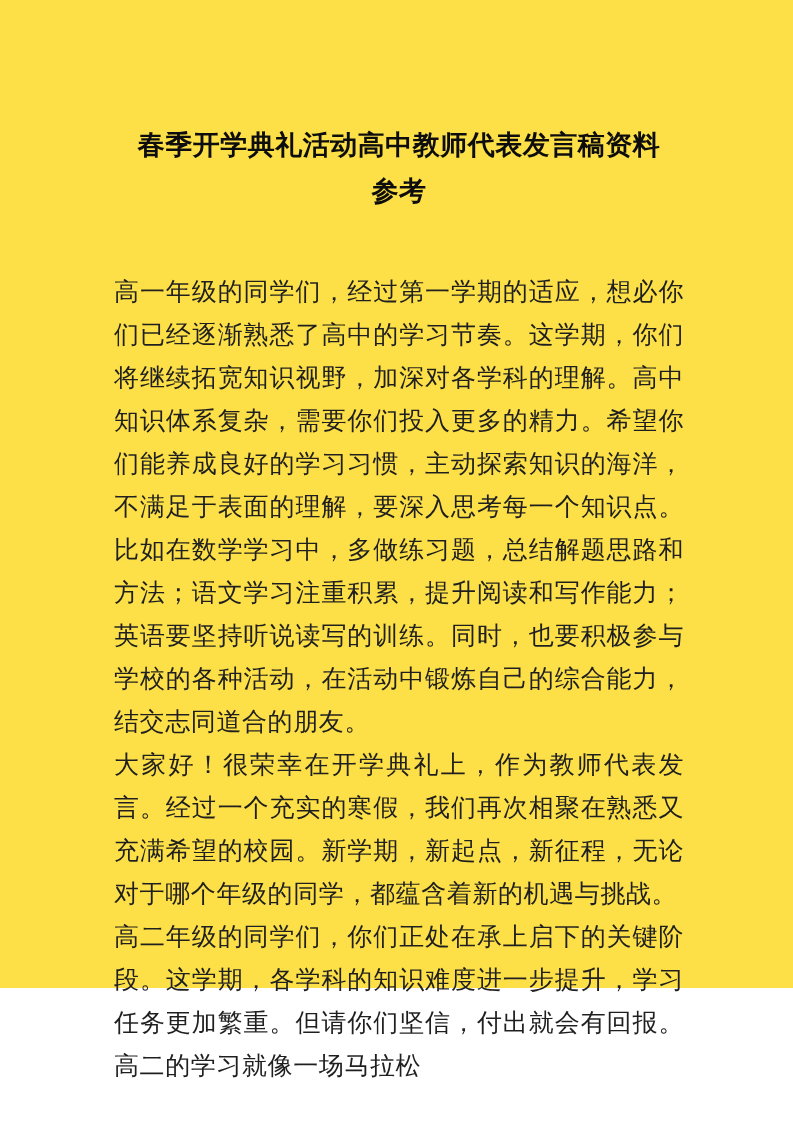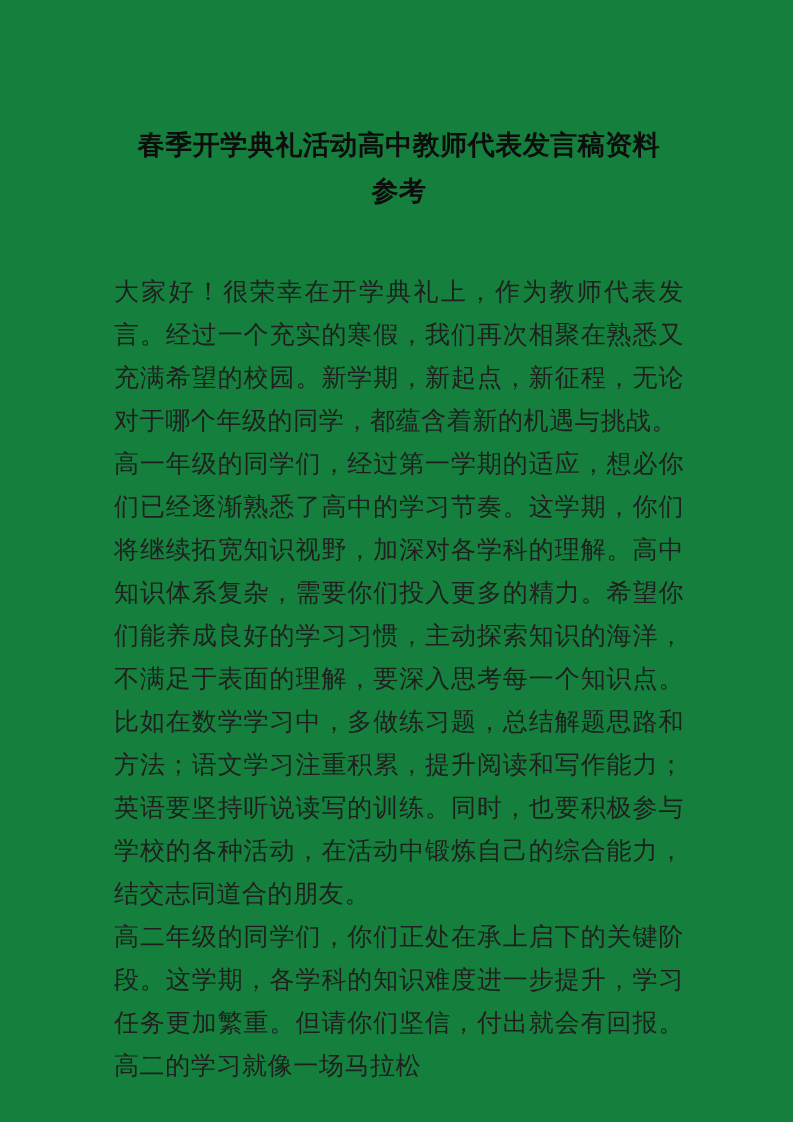--- a/index.html
+++ b/index.html
@@ -12,22 +12,22 @@
     height: 1122px;
     overflow: hidden;
     font-family: "Liberation Serif", "DejaVu Serif", serif;
     color: #1a1a1a;
     -webkit-font-smoothing: antialiased;
   }
 
   .page {
     position: relative;
     width: 793px;
-    height: 1122px;
-    background: #15803d;
+    height: 988px;
+    background: #fde047;
     box-sizing: border-box;
   }
 
   .content {
     position: absolute;
     left: 114px;
     top: 122px;
     width: 570px;
   }
 
@@ -70,23 +70,23 @@
 
 <div class="page">
 
   <div class="content">
 
     <h1 class="doc-title">春季开学典礼活动高中教师代表发言稿资料参考</h1>
 
     <div class="body-block">
 
 
+      <p class="para">高一年级的同学们，经过第一学期的适应，想必你们已经逐渐熟悉了高中的学习节奏。这学期，你们将继续拓宽知识视野，加深对各学科的理解。高中知识体系复杂，需要你们投入更多的精力。希望你们能养成良好的学习习惯，主动探索知识的海洋，不满足于表面的理解，要深入思考每一个知识点。比如在数学学习中，多做练习题，总结解题思路和方法；语文学习注重积累，提升阅读和写作能力；英语要坚持听说读写的训练。同时，也要积极参与学校的各种活动，在活动中锻炼自己的综合能力，结交志同道合的朋友。</p>
+
       <p class="para">大家好！很荣幸在开学典礼上，作为教师代表发言。经过一个充实的寒假，我们再次相聚在熟悉又充满希望的校园。新学期，新起点，新征程，无论对于哪个年级的同学，都蕴含着新的机遇与挑战。</p>
-
-      <p class="para">高一年级的同学们，经过第一学期的适应，想必你们已经逐渐熟悉了高中的学习节奏。这学期，你们将继续拓宽知识视野，加深对各学科的理解。高中知识体系复杂，需要你们投入更多的精力。希望你们能养成良好的学习习惯，主动探索知识的海洋，不满足于表面的理解，要深入思考每一个知识点。比如在数学学习中，多做练习题，总结解题思路和方法；语文学习注重积累，提升阅读和写作能力；英语要坚持听说读写的训练。同时，也要积极参与学校的各种活动，在活动中锻炼自己的综合能力，结交志同道合的朋友。</p>
 
       <p class="para">高二年级的同学们，你们正处在承上启下的关键阶段。这学期，各学科的知识难度进一步提升，学习任务更加繁重。但请你们坚信，付出就会有回报。高二的学习就像一场马拉松</p>
 
     </div>
 
   </div>
 
 </div>
 
 </body></html>

